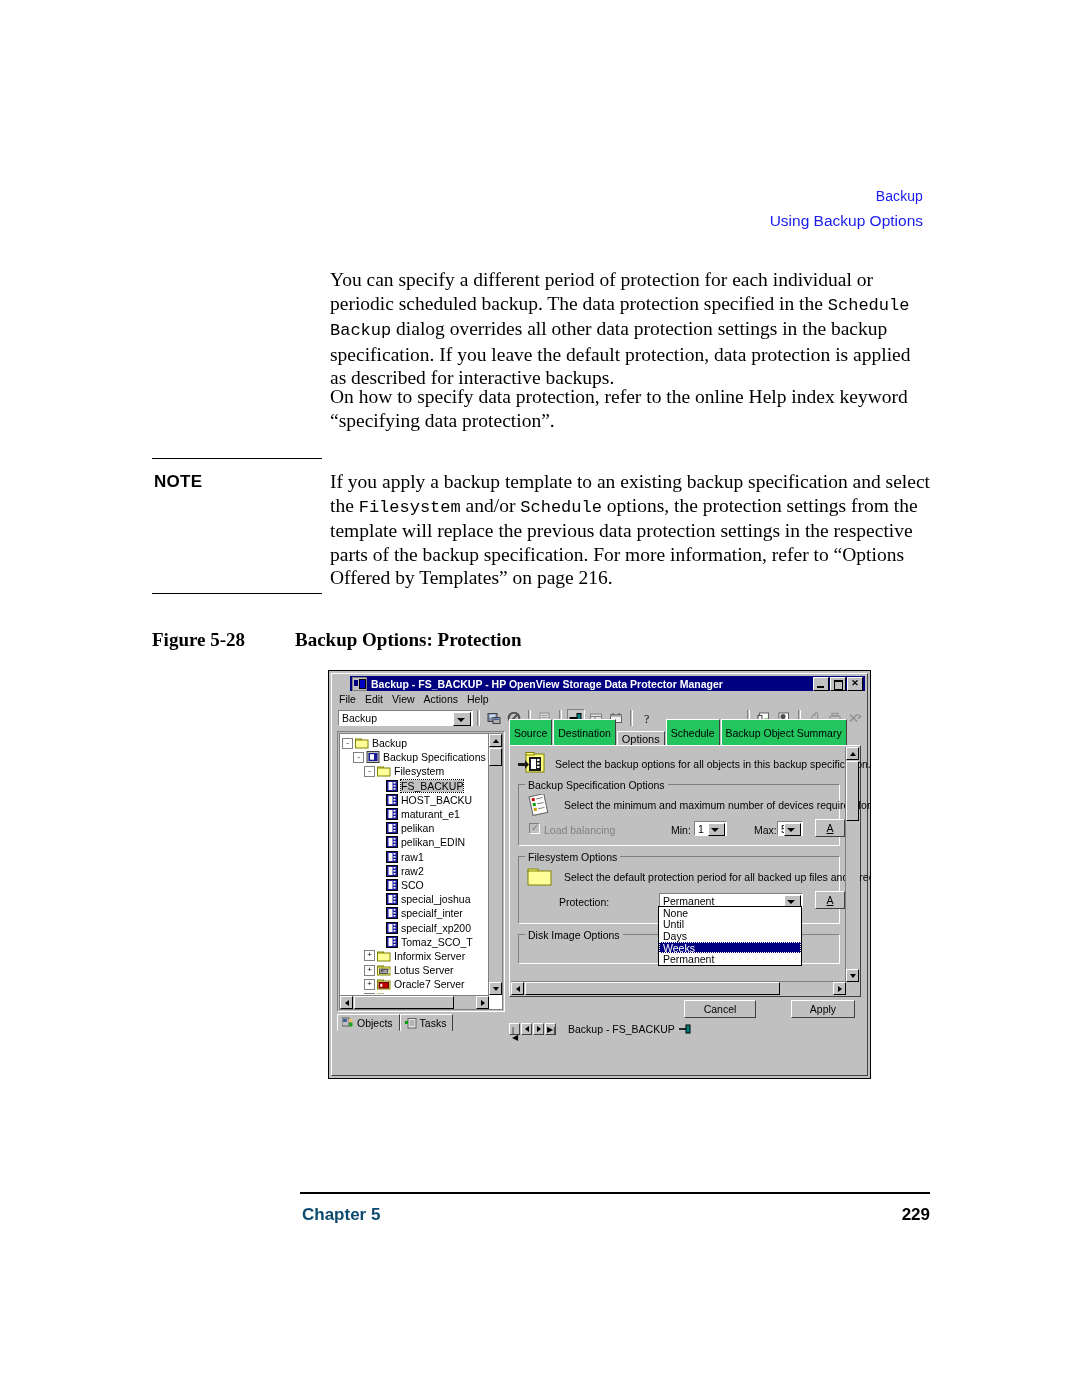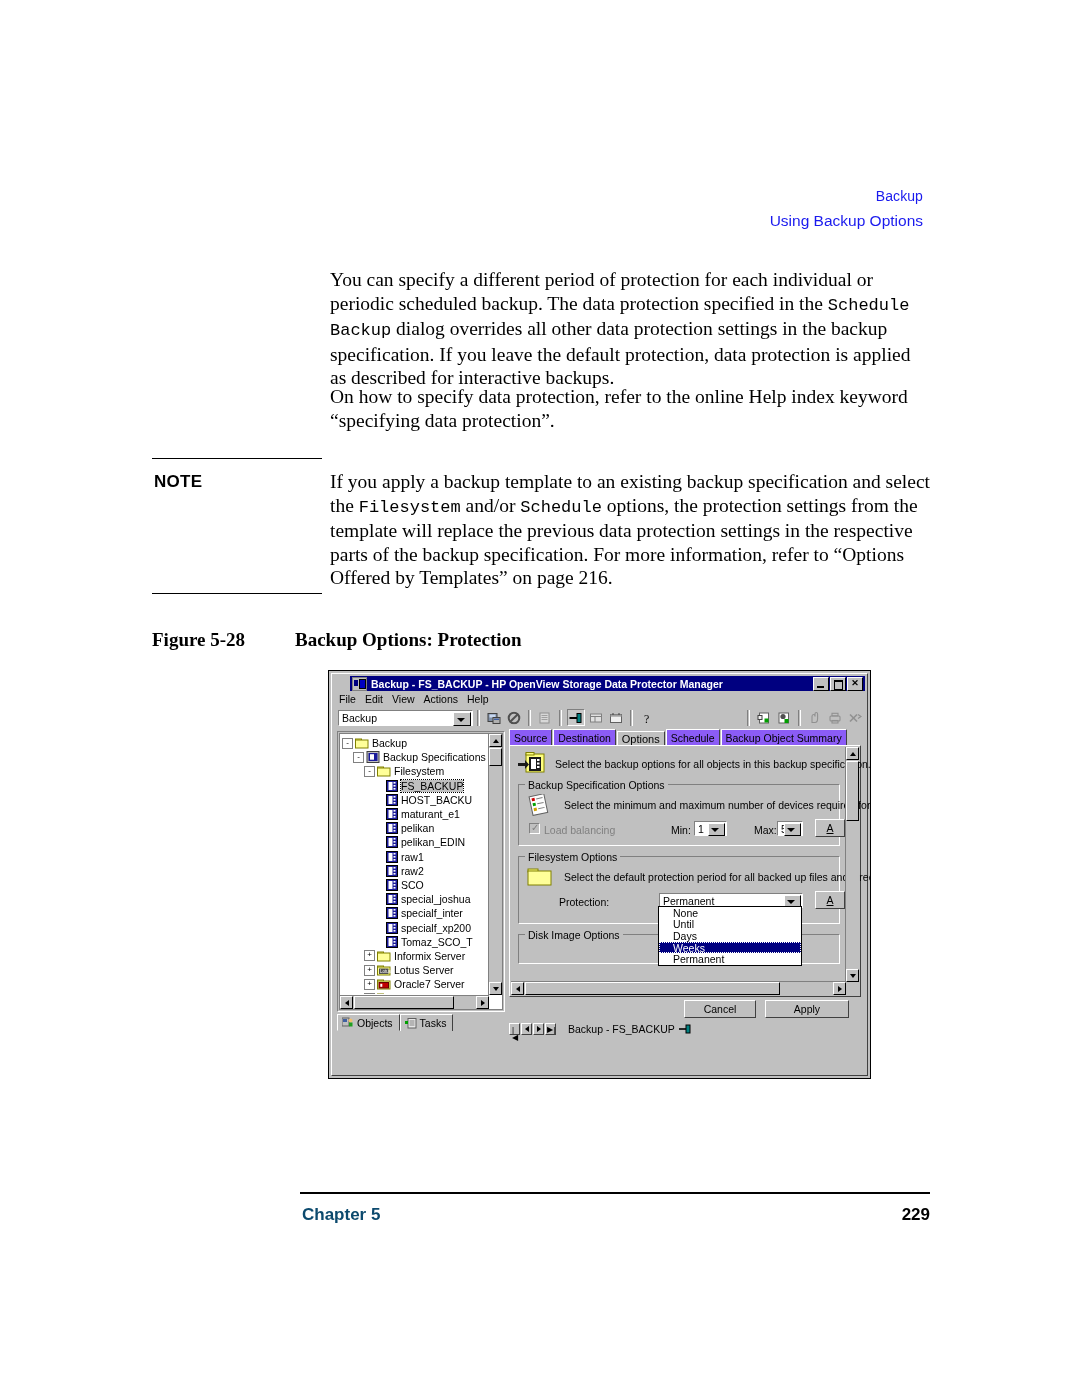--- a/index.html
+++ b/index.html
@@ -141,22 +141,22 @@
   .lt-tabs{position:absolute;left:5px;top:340px;height:17px;display:flex;}
   .lt-tab{height:17px;padding:0 6px 0 4px;display:flex;align-items:center;gap:3px;
      background:#c0c0c0;border-top:1px solid #fff;border-left:1px solid #fff;
      border-right:1px solid #404040;font-size:10.5px;box-sizing:border-box;}
   .lt-tab.active{border-bottom:1px solid #c0c0c0;}
   .tabico{width:12px;height:11px;position:relative;flex:0 0 auto;}
 
   
   .right-pane{position:absolute;left:177px;top:57px;width:352px;height:300px;}
   .tabstrip{position:absolute;left:0;top:0;height:15px;display:flex;align-items:flex-end;}
-  .tab{height:17px;padding:0 4px;display:flex;align-items:center;font-size:10.5px;
-     background:#8b5cf6;border-left:1px solid #fff;border-top:1px solid #fff;
+  .tab{height:27px;padding:0 4px;display:flex;align-items:center;font-size:10.5px;
+     background:#22c55e;border-left:1px solid #fff;border-top:1px solid #fff;
      border-right:1px solid #404040;box-sizing:border-box;margin-right:1px;}
   .tab.active{height:15px;font-size:11px;border-right:1px solid #404040;background:#c0c0c0;}
   .tabpage{position:absolute;left:0;top:14px;right:0;height:252px;background:#c0c0c0;
      border-top:1px solid #fff;border-left:1px solid #fff;
      border-right:1px solid #404040;border-bottom:1px solid #404040;box-sizing:border-box;}
   .page-scroll-v{position:absolute;right:1px;top:1px;width:13px;bottom:14px;background:#c0c0c0;border-left:1px solid #808080;}
   .page-scroll-h{position:absolute;left:1px;right:14px;bottom:1px;height:13px;background:#c0c0c0;border-top:1px solid #808080;}
 
   .hdr-row{position:absolute;left:8px;top:6px;right:20px;display:flex;align-items:center;gap:9px;}
   .bigico{width:28px;height:24px;flex:0 0 auto;position:relative;}
@@ -189,21 +189,21 @@
   .combo{height:15px;background:#fff;box-sizing:border-box;
       border-top:1px solid #808080;border-left:1px solid #808080;
       border-right:1px solid #fff;border-bottom:1px solid #fff;
       display:flex;align-items:center;position:relative;}
   .combo>span{padding-left:3px;font-size:10.5px;}
   .combo .ctx-arrow{right:1px;top:1px;height:11px;width:12px;}
   .combo .ctx-arrow::after{left:2px;top:4px;}
 
   .droplist{position:absolute;background:#fff;border:1px solid #000;box-sizing:border-box;
       z-index:30;}
-  .dopt{height:11.6px;font-size:10.5px;padding-left:14px;white-space:nowrap;display:flex;align-items:center;}
+  .dopt{height:11.6px;font-size:10.5px;padding-left:4px;white-space:nowrap;display:flex;align-items:center;}
   .dopt.selected{background:#000080;color:#fff;outline:1px dotted #fff;outline-offset:-1px;}
 
   .btnbar{position:absolute;left:0;top:267px;right:0;height:22px;}
 
   .statustabs{position:absolute;left:0;top:290px;right:0;height:15px;display:flex;align-items:center;}
   .navbtn{width:11px;height:12px;background:#c0c0c0;box-sizing:border-box;
       border-top:1px solid #fff;border-left:1px solid #fff;
       border-right:1px solid #404040;border-bottom:1px solid #404040;position:relative;margin-right:1px;}
   .stab{margin-left:3px;height:14px;background:#c0c0c0;display:flex;align-items:center;
       padding:0 7px 0 8px;font-size:10.5px;position:relative;}
@@ -757,21 +757,21 @@
         <div class="sb-btn arr-lf" style="position:absolute;left:0;top:0;width:13px;height:13px;"></div>
         <div class="sb-thumb" style="left:14px;top:0;width:255px;height:13px;"></div>
         <div class="sb-btn arr-rt" style="position:absolute;right:0;top:0;width:13px;height:13px;"></div>
       </div>
     </div>
 
     <div class="btnbar">
       <div class="btn" style="position:absolute;right:105px;top:2px;width:72px;height:18px;">
         <span>Cancel</span>
       </div>
-      <div class="btn" style="position:absolute;right:12px;top:2px;width:84px;height:18px;">
+      <div class="btn" style="position:absolute;right:6px;top:2px;width:64px;height:18px;">
         <span>Apply</span>
       </div>
     </div>
 
     <div class="statustabs">
       <div class="navbtn">
         <span style="position:absolute;left:2px;top:2px;font-size:8px;line-height:8px;">|◀</span>
       </div>
       <div class="navbtn arr-lf"></div>
       <div class="navbtn arr-rt"></div>

